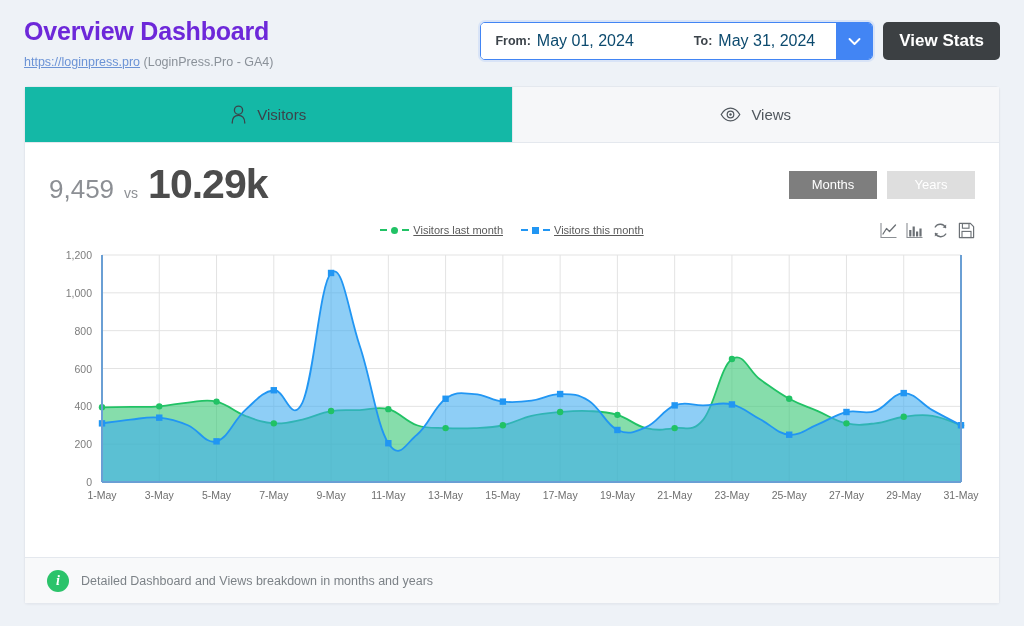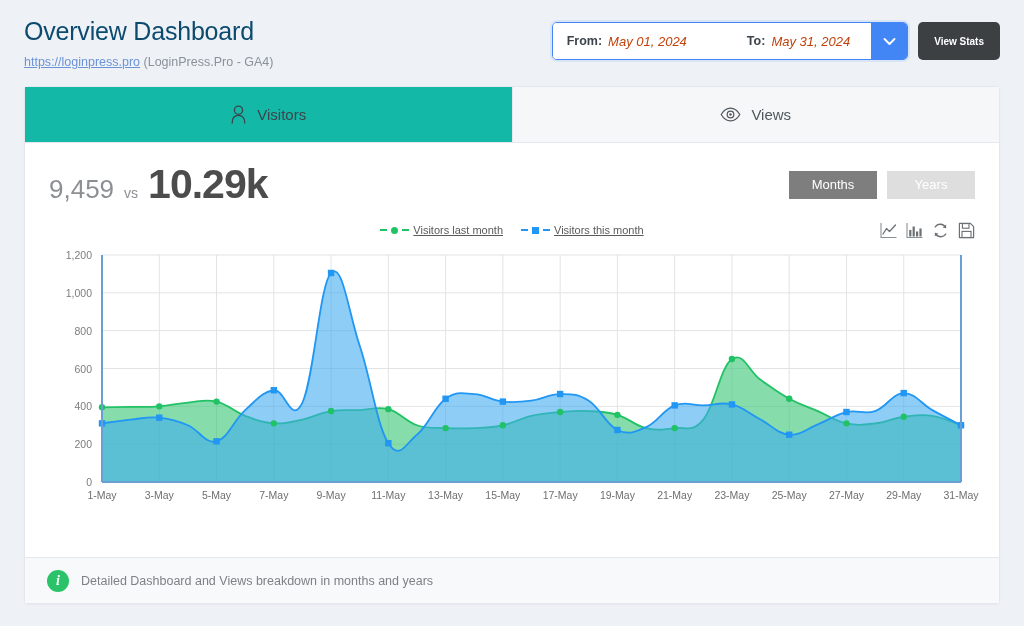--- a/index.html
+++ b/index.html
@@ -15,22 +15,22 @@
     position: relative;
     height: 86px;
     padding: 14px 24px 0 24px;
     display: flex;
     justify-content: space-between;
     align-items: flex-start;
   }
   .title-block { padding-top: 4px; }
   .page-title {
     font-size: 25px;
-    font-weight: normal;
-    color: #0c4a6e;
+    font-weight: bold;
+    color: #6d28d9;
     letter-spacing: -0.2px;
     line-height: 1.1;
   }
   .subline {
     margin-top: 9px;
     font-size: 12.5px;
     color: #8a9199;
   }
   .subline a {
     color: #6b93d6;
@@ -58,39 +58,39 @@
   }
   .daterange-fields {
     display: flex;
     align-items: center;
     padding: 0 14px;
     gap: 6px;
     background: #fff;
     white-space: nowrap;
   }
   .dr-label { font-size: 12.5px; font-weight: bold; color: #3c434a; }
-  .dr-value { font-size: 13px; color: #c2410c; margin-right: 54px; font-style: italic; }
+  .dr-value { font-size: 16px; color: #0c4a6e; margin-right: 54px; }
   .dr-value.last { margin-right: 0; }
   .daterange-caret {
     width: 36px;
     background: #4285f4;
     display: flex;
     align-items: center;
     justify-content: center;
     cursor: pointer;
   }
   .daterange-caret svg { display: block; }
   .view-stats-btn {
     height: 38px;
     background: #3c4043;
     color: #fff;
     border: none;
     border-radius: 5px;
     padding: 0 16px;
-    font-size: 10px;
+    font-size: 17px;
     font-weight: bold;
     font-family: "Liberation Sans", sans-serif;
     cursor: pointer;
   }
 
   
   .card {
     margin: 0 24px;
     background: #fff;
     border: 1px solid #e4e8ee;

